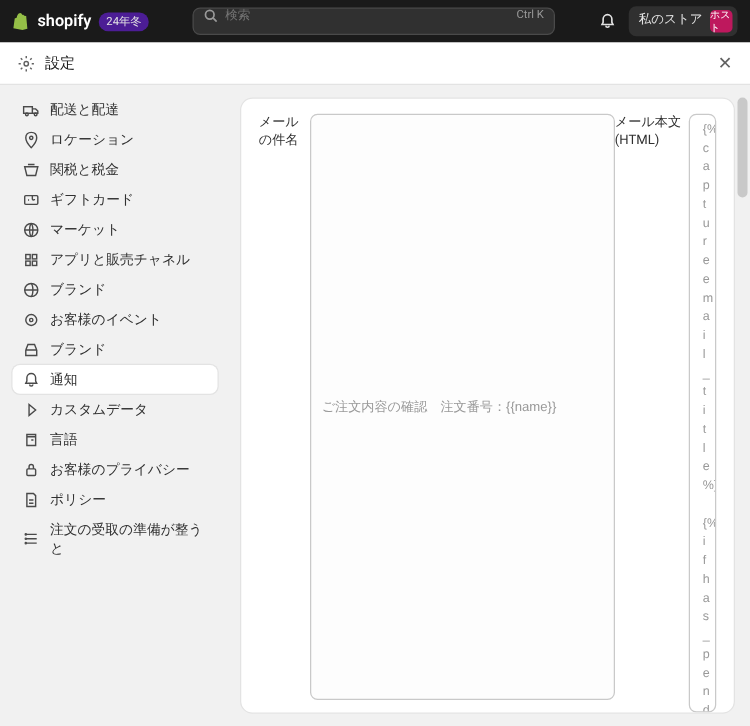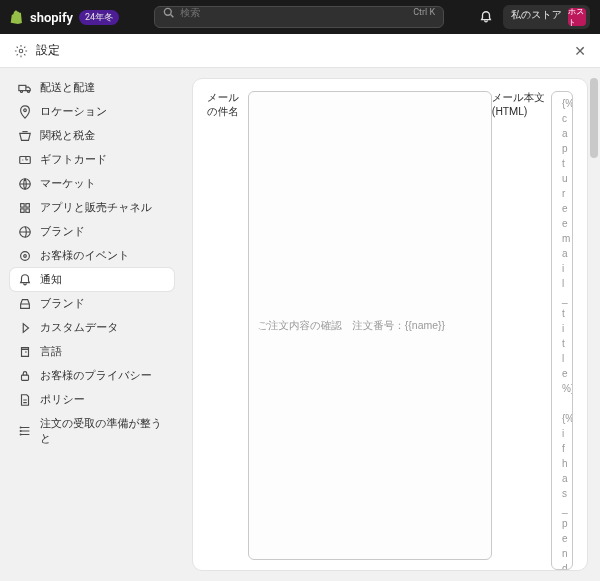--- a/index.html
+++ b/index.html
@@ -165,35 +165,35 @@
       </div>
       <div class="side-item">
         <span class="side-icon">
           <svg width="14" height="14" viewBox="0 0 16 16" fill="none" stroke="currentColor" stroke-width="1.3">
             <circle cx="8" cy="8" r="5"></circle>
             <circle cx="8" cy="8" r="1.5"></circle>
           </svg>
         </span>
         <span>お客様のイベント</span>
       </div>
+      <div class="side-item">
+        <span class="side-icon">
+          <svg width="14" height="14" viewBox="0 0 16 16" fill="none" stroke="currentColor" stroke-width="1.3">
+            <path d="M3 8l2-5h6l2 5M3 8v5h10V8M3 8h10"></path>
+          </svg>
+        </span>
+        <span>ブランド</span>
+      </div>
       <div class="side-item active">
         <span class="side-icon">
           <svg width="14" height="14" viewBox="0 0 16 16" fill="none" stroke="currentColor" stroke-width="1.3">
             <path d="M8 2a4 4 0 0 0-4 4v3l-1 2h10l-1-2V6a4 4 0 0 0-4-4zM6.5 12a1.5 1.5 0 0 0 3 0"></path>
           </svg>
         </span>
         <span>通知</span>
-      </div>
-      <div class="side-item">
-        <span class="side-icon">
-          <svg width="14" height="14" viewBox="0 0 16 16" fill="none" stroke="currentColor" stroke-width="1.3">
-            <path d="M3 8l2-5h6l2 5M3 8v5h10V8M3 8h10"></path>
-          </svg>
-        </span>
-        <span>ブランド</span>
       </div>
       <div class="side-item">
         <span class="side-icon">
           <svg width="14" height="14" viewBox="0 0 16 16" fill="none" stroke="currentColor" stroke-width="1.3">
             <path d="M6 3l6 5-6 5z"></path>
           </svg>
         </span>
         <span>カスタムデータ</span>
       </div>
       <div class="side-item">

